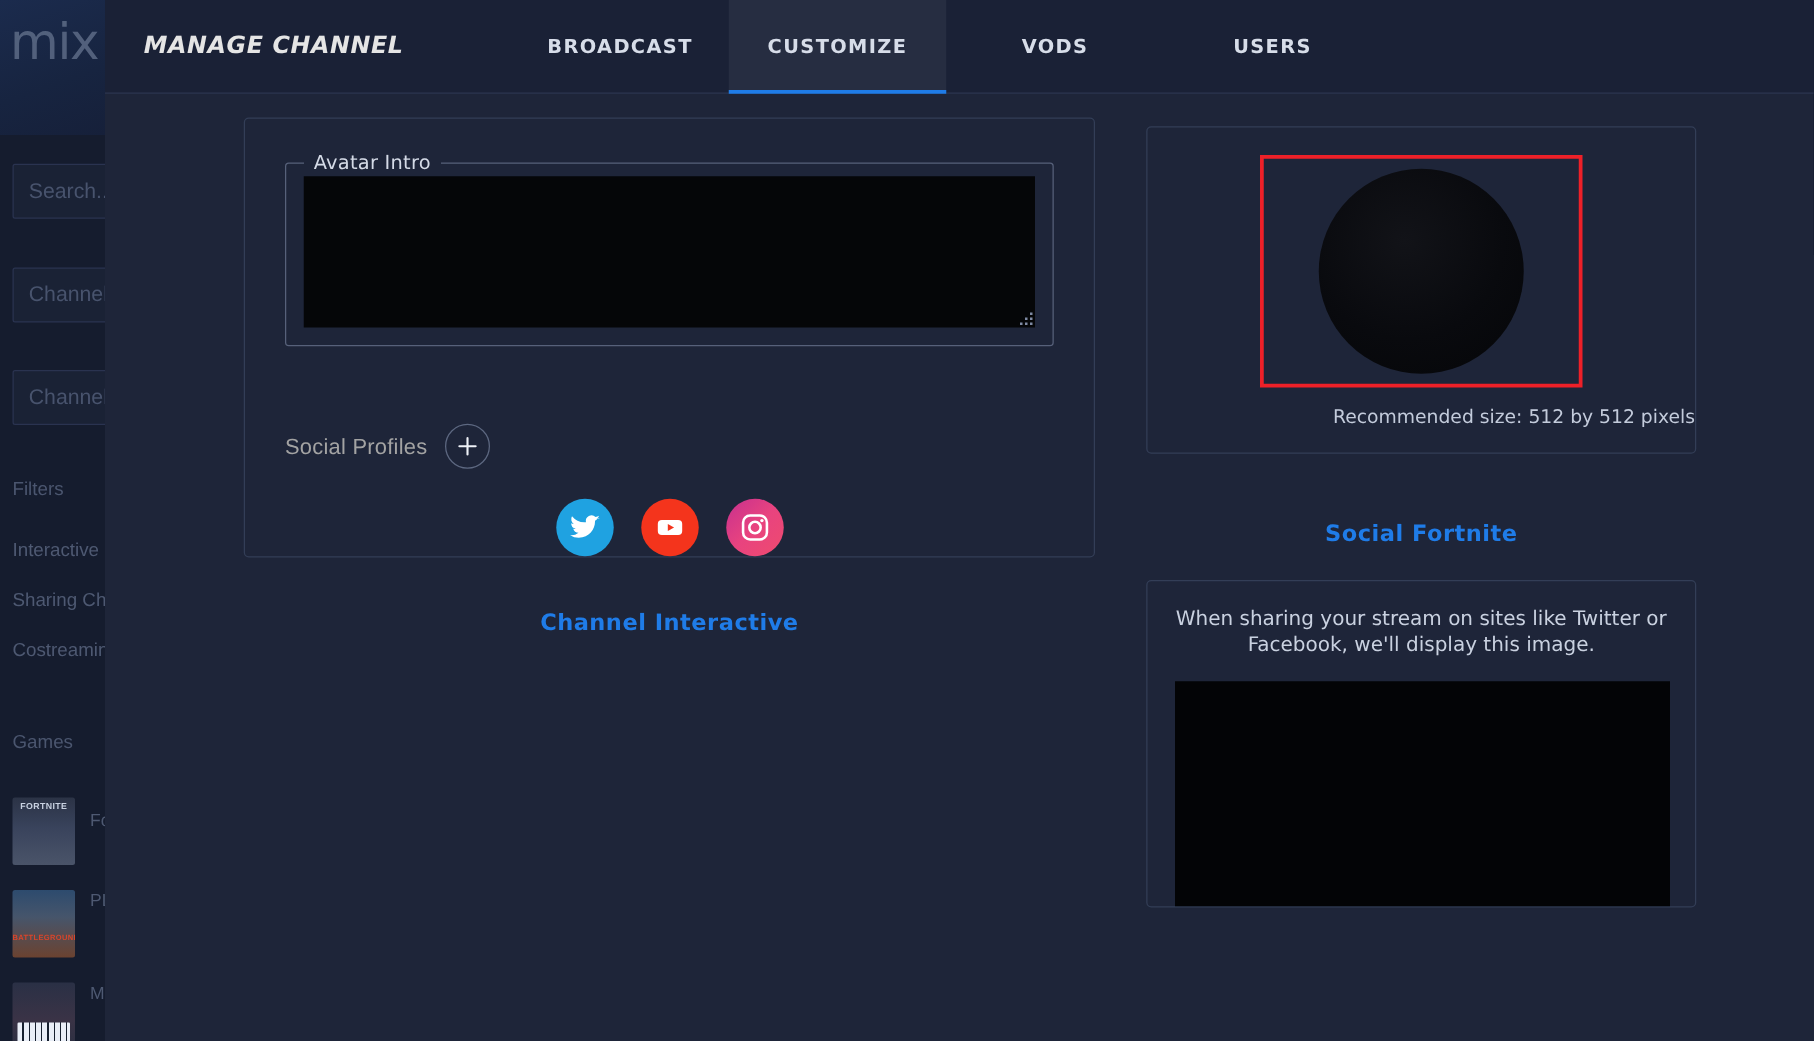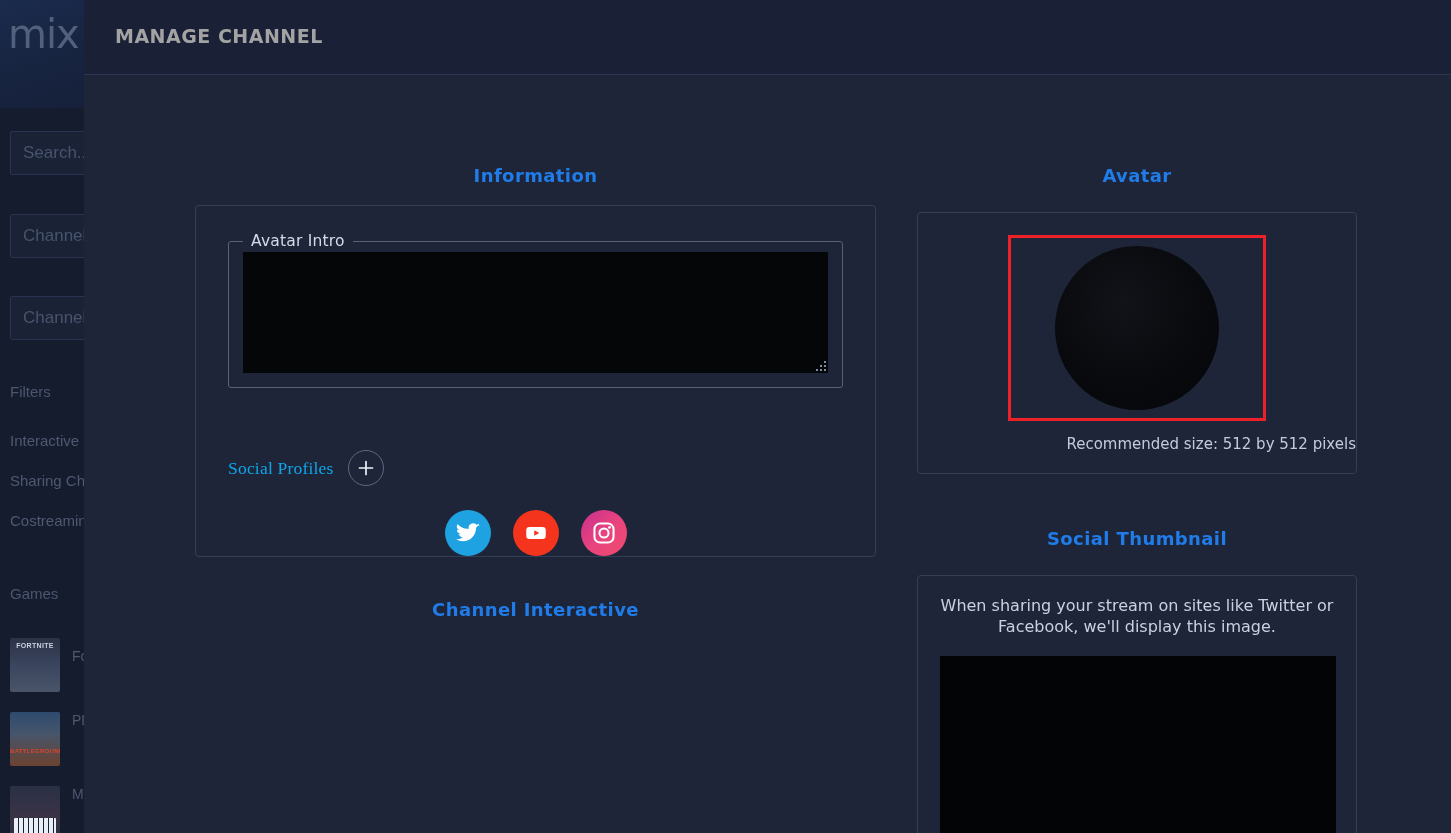--- a/index.html
+++ b/index.html
@@ -132,22 +132,23 @@
   .header-title {
     display: flex;
     align-items: center;
     padding-left: 31px;
     width: 325px;
     font-family: "DejaVu Sans", sans-serif;
     font-size: 19px;
     font-weight: bold;
     letter-spacing: .5px;
     line-height: 1.15;
-    color: #a3a3a3;
+    color: #e5e5e5;
     text-transform: uppercase;
+    font-style: italic;
   }
   .tabs {
     display: flex;
     align-items: stretch;
   }
   .tab {
     position: relative;
     display: flex;
     align-items: center;
     justify-content: center;
@@ -244,23 +245,23 @@
   }
 
   
   .social-row {
     display: flex;
     align-items: center;
     gap: 14px;
     margin: 62px 0 0 32px;
   }
   .social-label {
-    font-family: Liberation Serif, serif;
+    font-family: Liberation Sans, sans-serif;
     font-size: 17.5px;
-    color: #0ea5e9;
+    color: #a3a3a3;
     letter-spacing: .2px;
   }
   .plus-btn {
     width: 36px; height: 36px;
     border-radius: 50%;
     border: 1px solid #5d6881;
     display: flex;
     align-items: center;
     justify-content: center;
     cursor: pointer;
@@ -388,27 +389,40 @@
       <span class="g-keys"></span>
     </div>
     <div class="bg-game-label" style="top:786px;">Music</div>
   </div>
 
   <div class="overlay">
 
     <div class="header">
       <div class="header-title">MANAGE CHANNEL</div>
 
+      <div class="tabs">
+        <div class="tab">
+          <span>BROADCAST</span>
+        </div>
+        <div class="tab active">
+          <span>CUSTOMIZE</span>
+        </div>
+        <div class="tab">
+          <span>VODS</span>
+        </div>
+        <div class="tab">
+          <span>USERS</span>
+        </div>
+      </div>
     </div>
 
     <div class="content">
 
       <div class="col-left">
 
-        <h2 class="section-title" style="margin-top:90px;">Information</h2>
 
         <div class="panel" style="margin-top:19px;">
 
           <fieldset class="intro-fieldset">
             <legend class="intro-legend">Avatar Intro</legend>
             <div class="intro-textarea">
               <span class="grip">
                 <i style="right:0;bottom:0;"></i>
                 <i style="right:4px;bottom:0;"></i>
                 <i style="right:8px;bottom:0;"></i>
@@ -449,31 +463,30 @@
             </span>
           </div>
 
         </div>
 
         <h2 class="section-title bottom-title">Channel Interactive</h2>
       </div>
 
       <div class="col-right">
 
-        <h2 class="section-title" style="margin-top:90px;">Avatar</h2>
 
         <div class="panel avatar-panel">
           <div class="avatar-frame">
             <div class="avatar-circle"></div>
           </div>
           <div class="avatar-note">Recommended size: 512 by 512 pixels</div>
         </div>
 
         <div class="thumb-section">
-          <h2 class="section-title">Social Thumbnail</h2>
+          <h2 class="section-title">Social Fortnite</h2>
 
           <div class="panel thumb-panel">
             <div class="thumb-note">When sharing your stream on sites like Twitter or Facebook, we'll display this image.</div>
             <div class="thumb-img"></div>
           </div>
         </div>
       </div>
 
     </div>
   </div>

